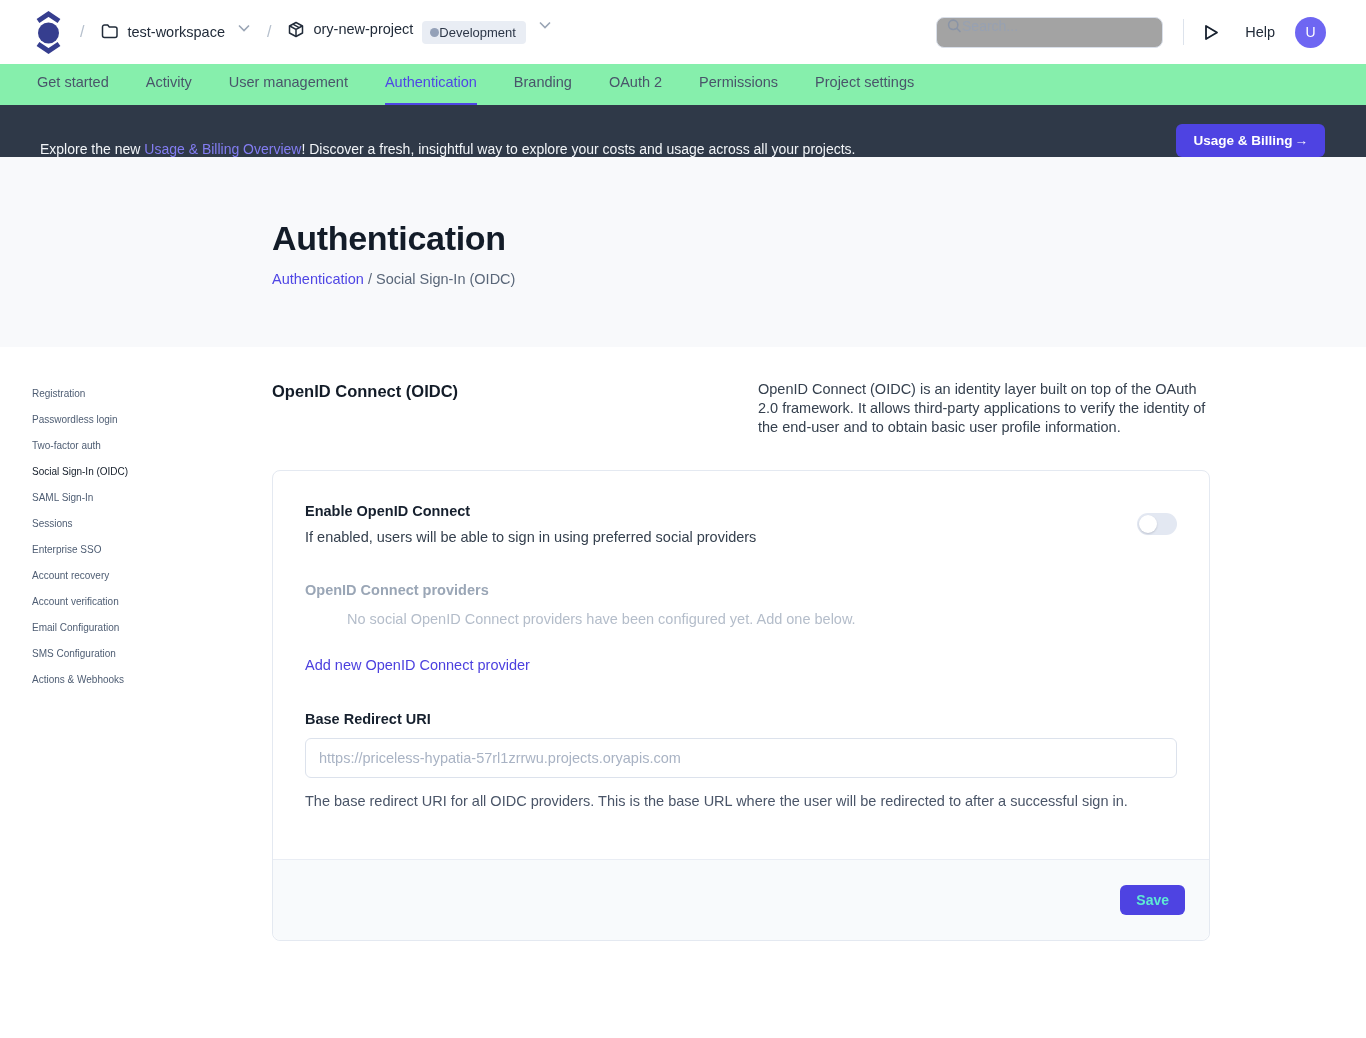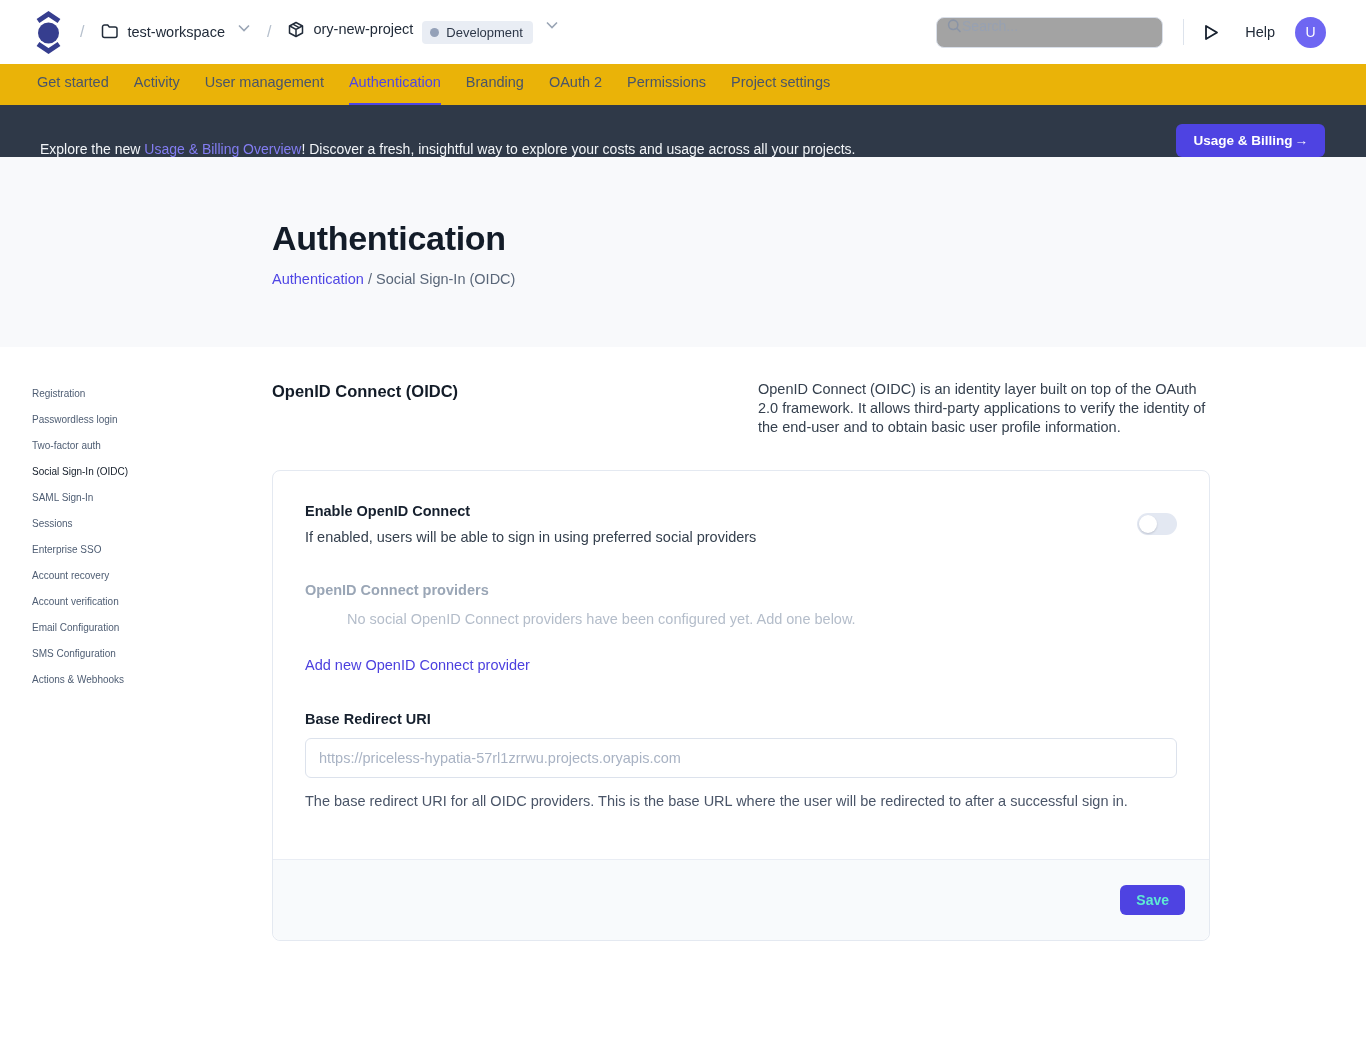--- a/index.html
+++ b/index.html
@@ -17,21 +17,21 @@
     display: flex;
     align-items: center;
     padding: 0 40px 0 34px;
     background: #ffffff;
   }
   .crumb-sep { color: #b6c0cd; font-size: 16px; margin: 0 17px; font-weight: 400; }
   .crumb-item { display: flex; align-items: flex-start; gap: 9px; font-size: 14.5px; color: #222c3a; font-weight: 500; }
   .crumb-item svg { flex: 0 0 auto; }
   .chev { margin-left: 4px; }
   .env-badge {
-    display: inline-flex; align-items: center; gap: 7px;
+    display: inline-flex; align-items: center; 
     background: #e9edf4; border-radius: 4px;
     padding: 4px 10px 4px 8px;
     font-size: 13px; color: #2d3748; font-weight: 500;
   }
   .env-dot { width: 9px; height: 9px; border-radius: 50%; background: #94a1b8; }
   .search-box {
     margin-left: auto;
     width: 227px; height: 31px;
     border: 1px solid #d9dfe9; border-radius: 8px;
     display: flex; align-items: flex-start; 
@@ -45,21 +45,21 @@
   .search-box input::placeholder { color: #97a1b2; }
   .hdr-divider { width: 1px; height: 26px; background: #dde3ec; margin: 0 20px; }
   .play-btn { display: flex; align-items: center; cursor: pointer; }
   .help-link { margin-left: 26px; font-size: 14.5px; color: #222c3a; cursor: pointer; }
   .avatar {
     margin-left: 20px; width: 31px; height: 31px; border-radius: 50%;
     background: #6e66f2; color: #fff; font-size: 14px; font-weight: 500;
     display: flex; align-items: center; justify-content: center; cursor: pointer;
   }
   
-  .tab-bar { display: flex; gap: 25px; padding-left: 37px; height: 41px; background: #eab308; }
+  .tab-bar { display: flex; gap: 37px; padding-left: 37px; height: 41px; background: #86efac; }
   .tab {
     font-size: 14.5px; color: #49556a; padding-top: 10px;
     border-bottom: 2px solid transparent; cursor: pointer; height: 100%;
   }
   .tab.active { color: #4f46e5; border-bottom-color: #4f46e5; }
   
   .banner {
     height: 52px; background: #2f3948; display: flex; align-items: flex-end;
     padding: 0 41px 0 40px; color: #f2f5f8; font-size: 14px;
   }

